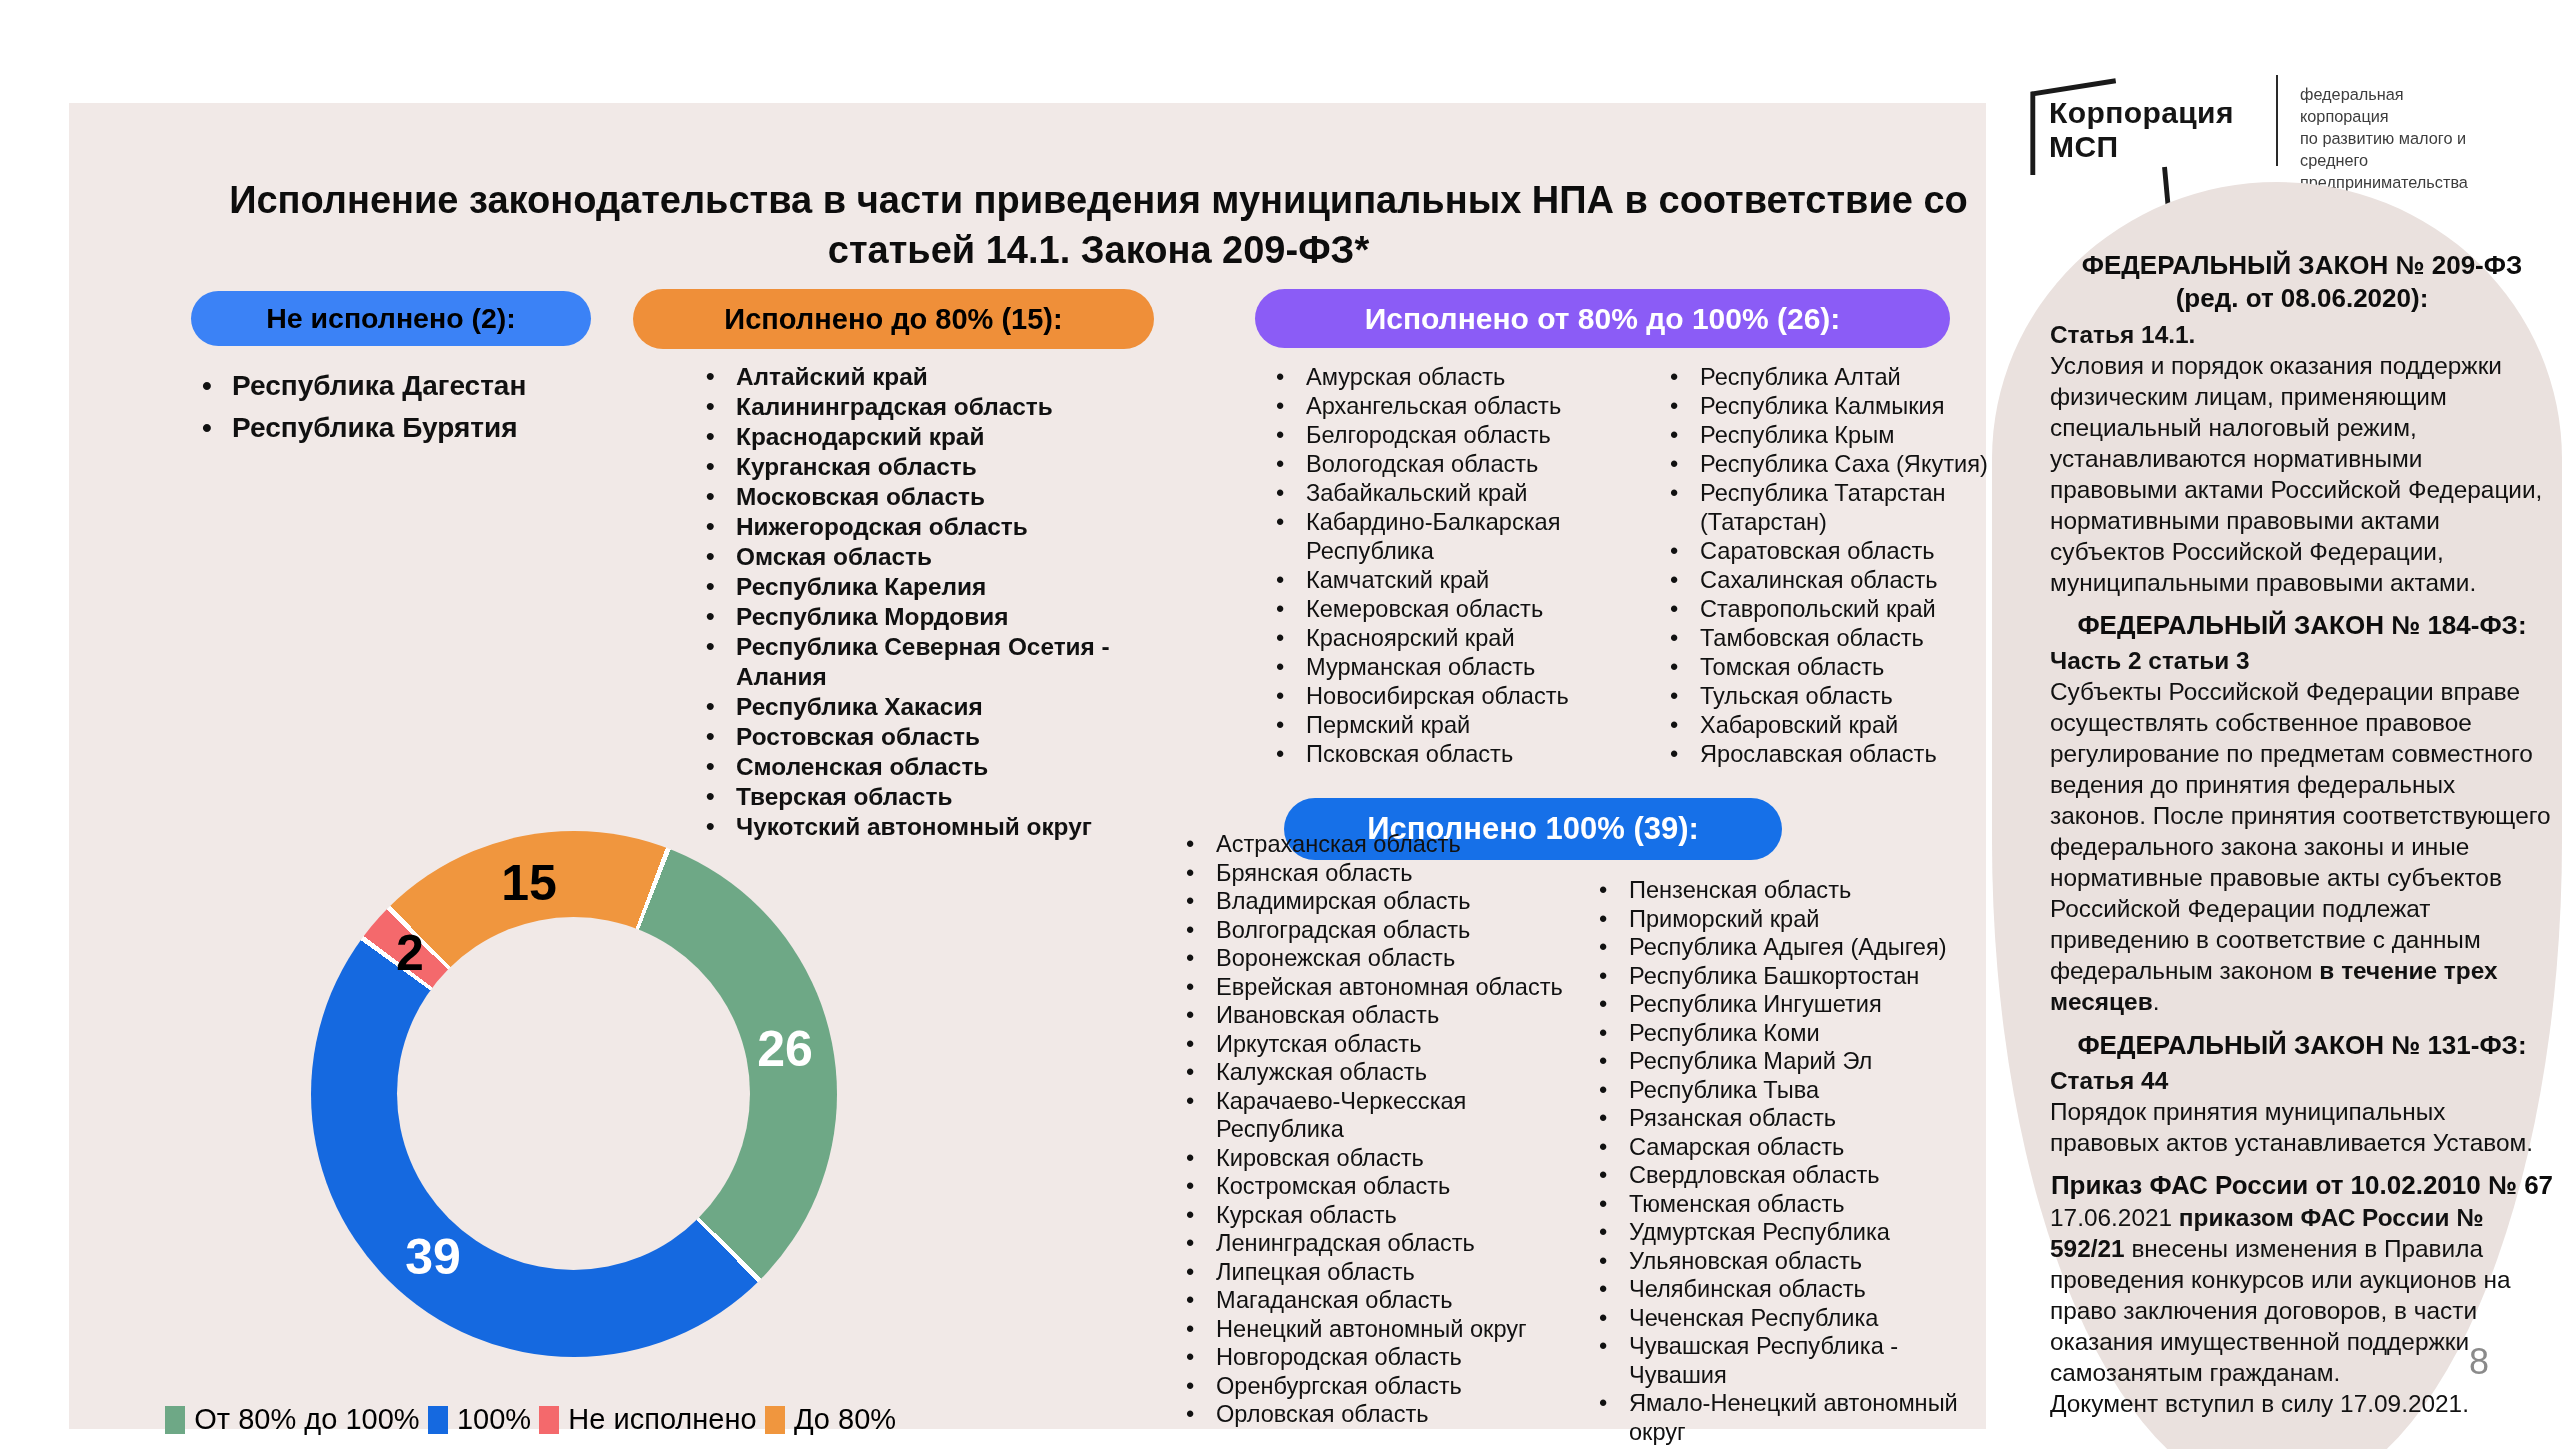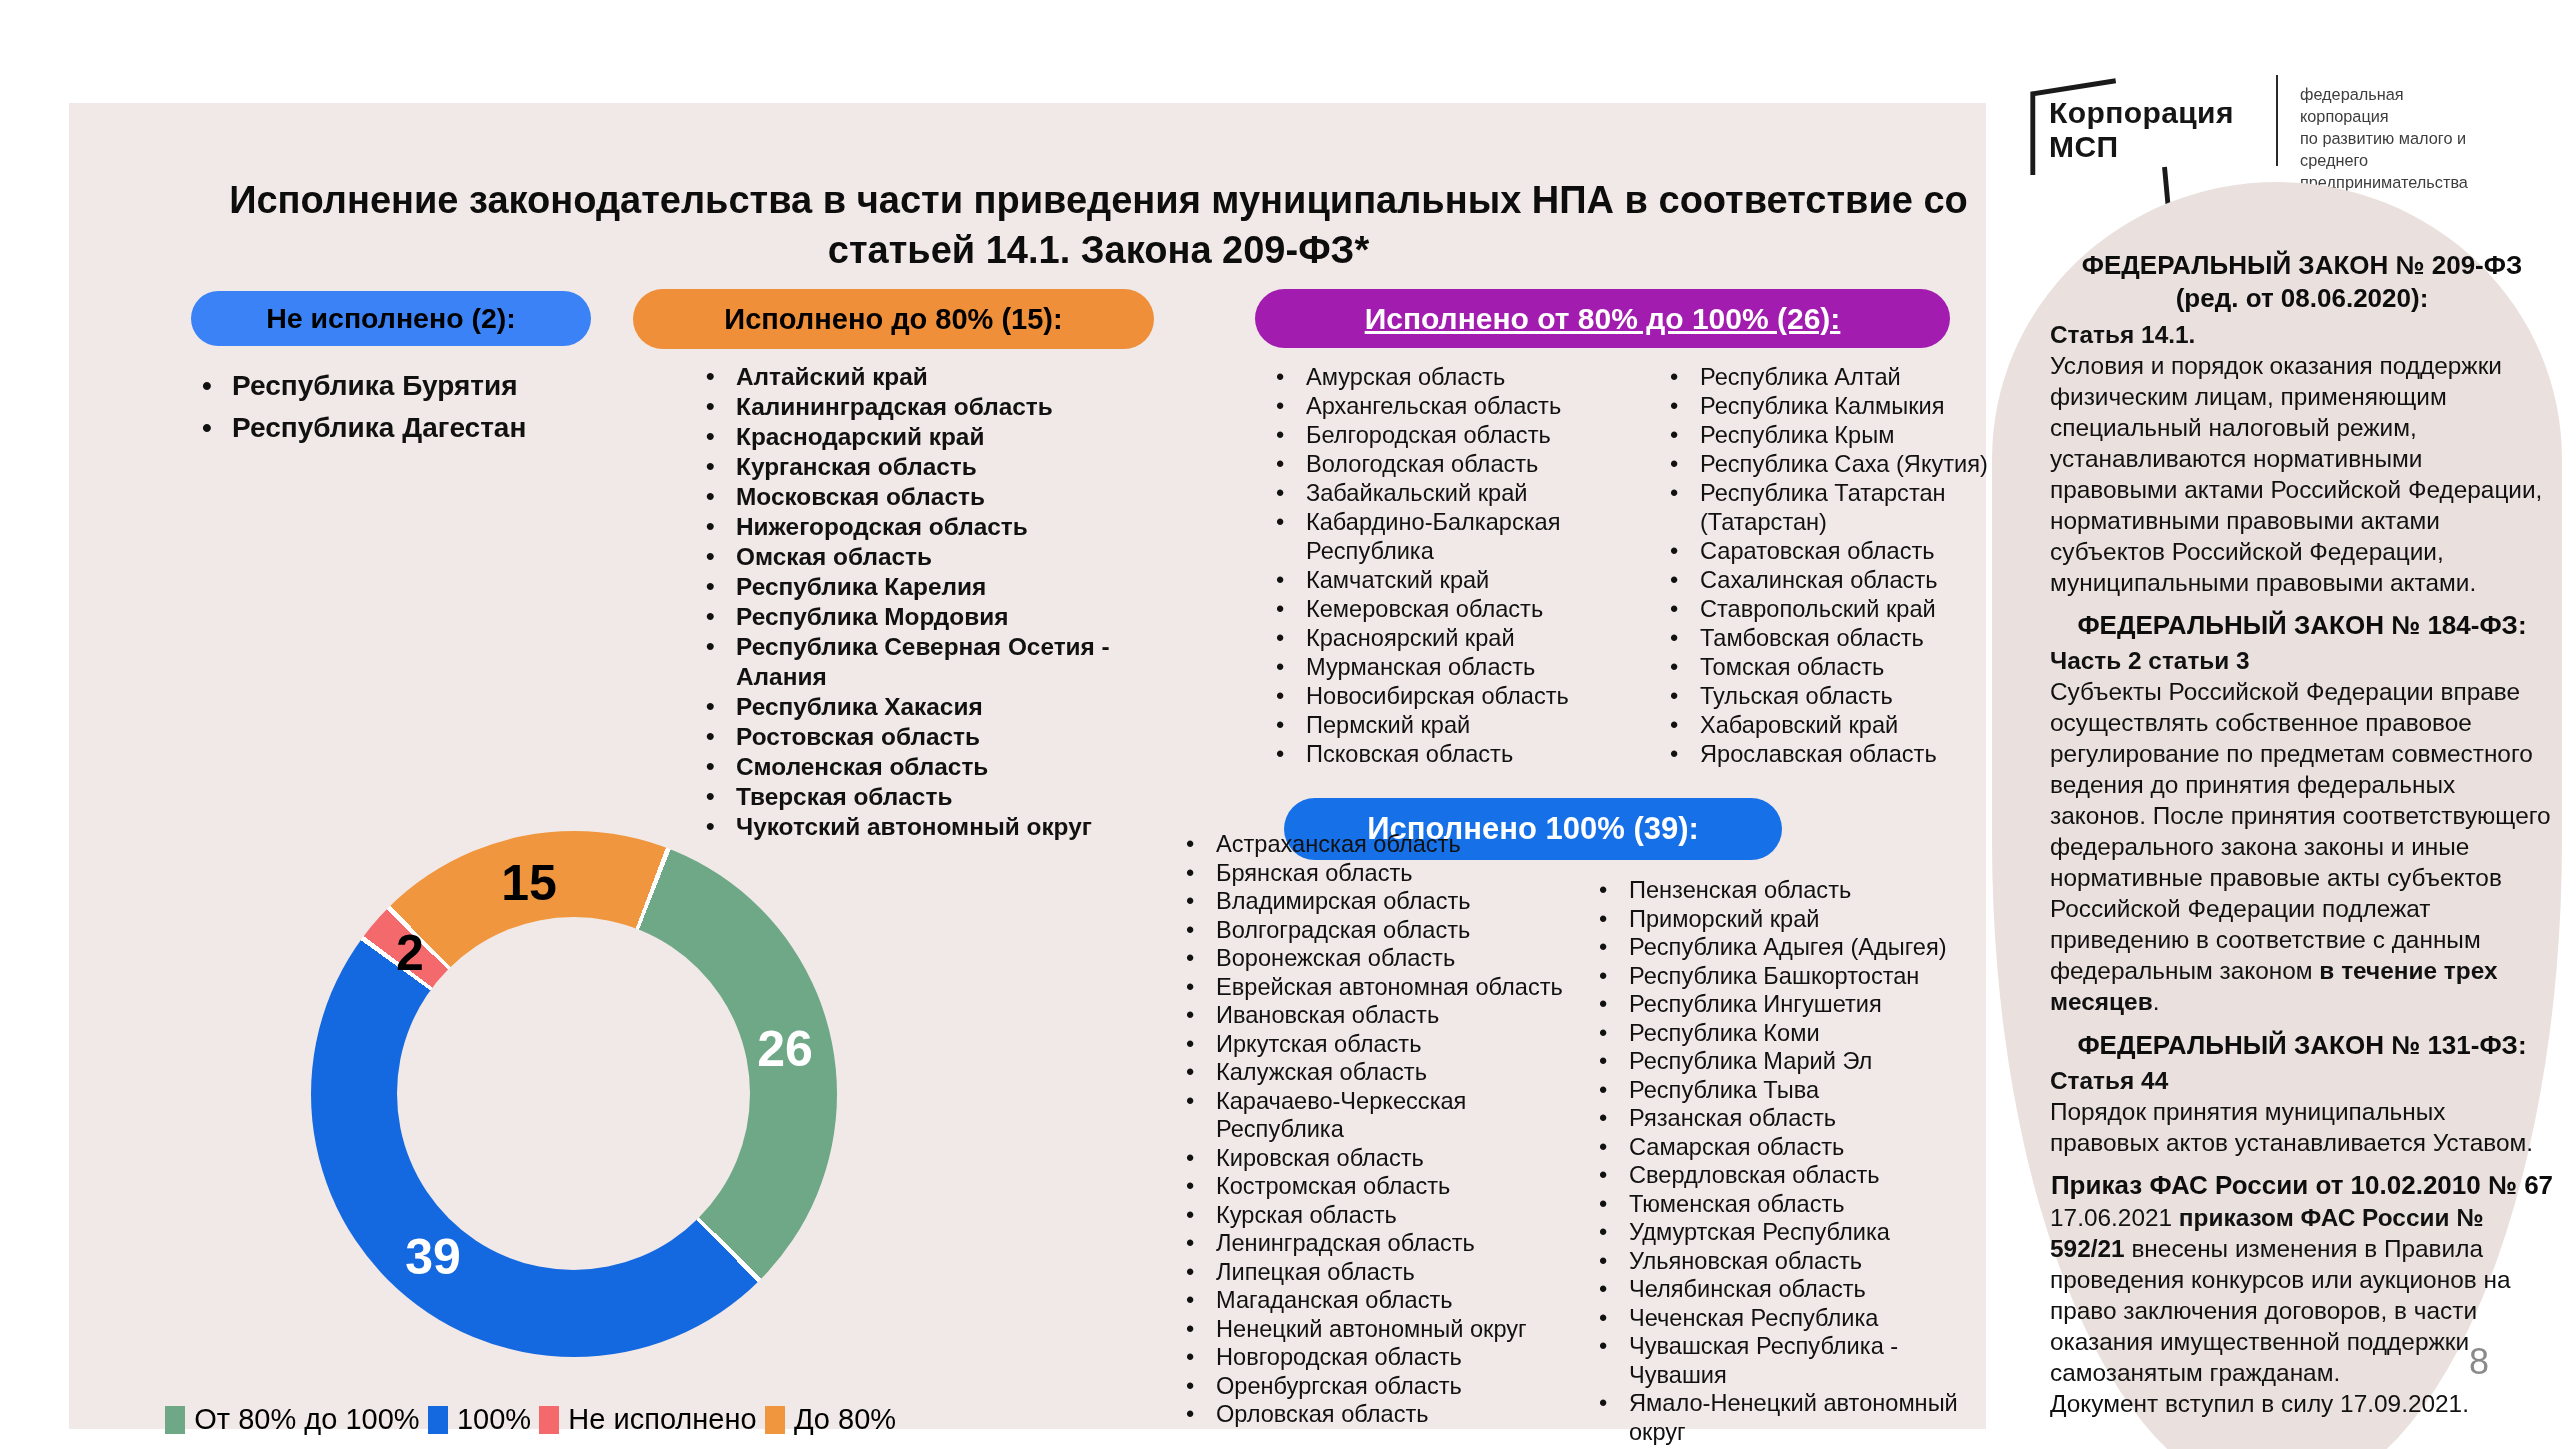--- a/index.html
+++ b/index.html
@@ -68,30 +68,30 @@
 
   <div class="slide">
     <div class="title">Исполнение законодательства в части приведения муниципальных НПА в соответствие со статьей 14.1. Закона 209-ФЗ*</div>
 
     <div class="badge badge-red" style="background:#3b82f6;">
       <span>Не исполнено (2):</span>
     </div>
     <div class="badge badge-orange" style="background:#ef8f39;">
       <span>Исполнено до 80% (15):</span>
     </div>
-    <div class="badge badge-green" style="background:#a21caf;text-decoration:underline;">
+    <div class="badge badge-green" style="background:#8b5cf6;">
       <span>Исполнено от 80% до 100% (26):</span>
     </div>
     <div class="badge badge-blue" style="background:#1670e8;">
       <span>Исполнено 100% (39):</span>
     </div>
 
     <ul class="rlist list-notdone" id="list-notdone">
+        <li>Республика Дагестан</li>
         <li>Республика Бурятия</li>
-        <li>Республика Дагестан</li>
       </ul>
     <ul class="rlist list-under80" id="list-under80">
         <li>Алтайский край</li>
         <li>Калининградская область</li>
         <li>Краснодарский край</li>
         <li>Курганская область</li>
         <li>Московская область</li>
         <li>Нижегородская область</li>
         <li>Омская область</li>
         <li>Республика Карелия</li>

